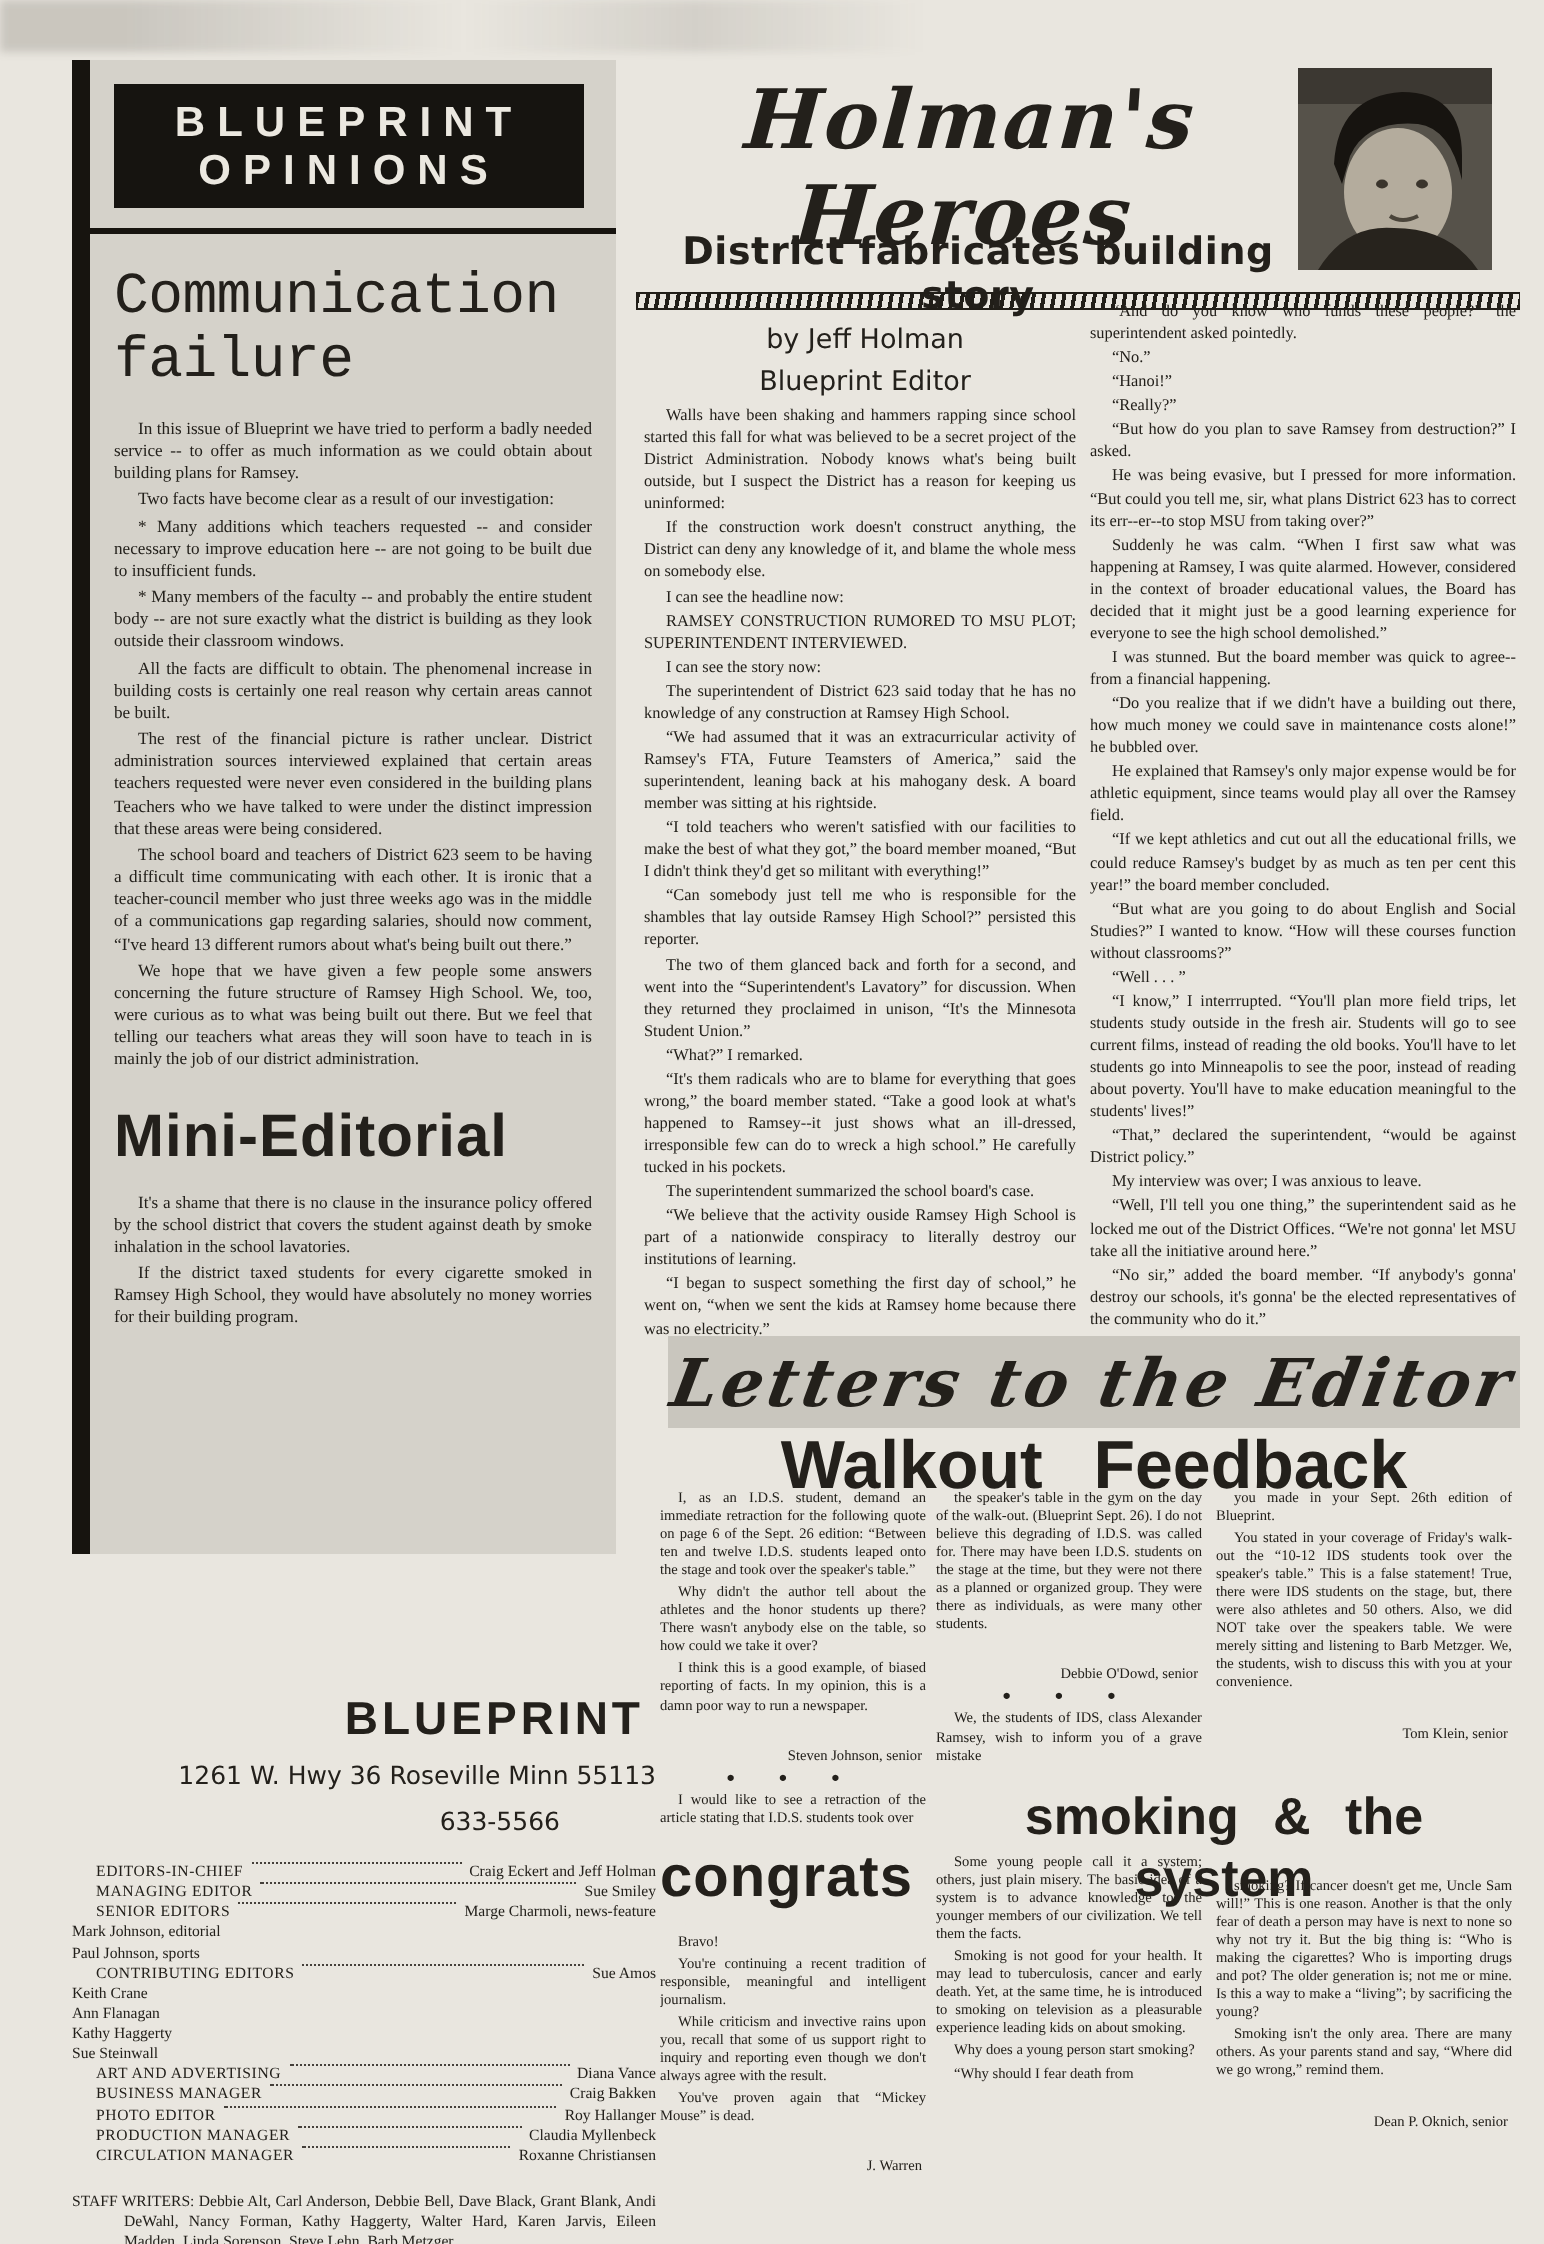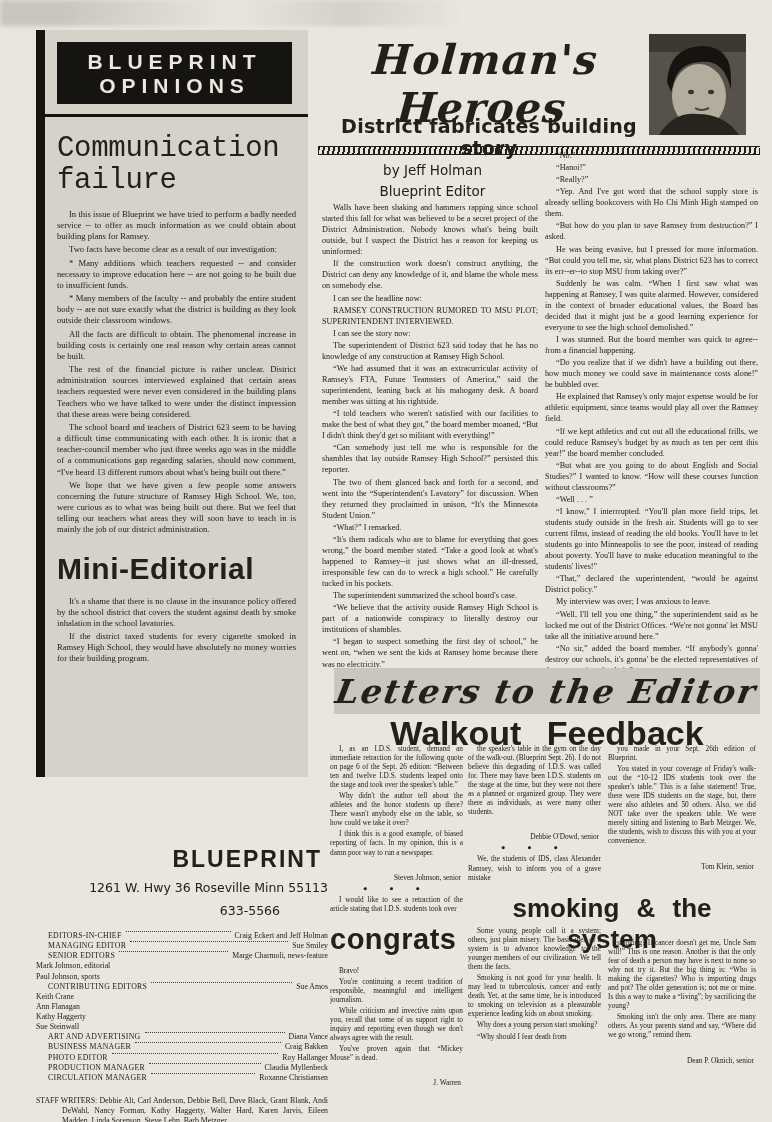--- a/index.html
+++ b/index.html
@@ -198,29 +198,29 @@
       <p>RAMSEY CONSTRUCTION RUMORED TO MSU PLOT; SUPERINTENDENT INTERVIEWED.</p>
       <p>I can see the story now:</p>
       <p>The superintendent of District 623 said today that he has no knowledge of any construction at Ramsey High School.</p>
       <p>“We had assumed that it was an extracurricular activity of Ramsey's FTA, Future Teamsters of America,” said the superintendent, leaning back at his mahogany desk. A board member was sitting at his rightside.</p>
       <p>“I told teachers who weren't satisfied with our facilities to make the best of what they got,” the board member moaned,  “But I didn't think they'd get so militant with everything!”</p>
       <p>“Can somebody just tell me who is responsible for the shambles that lay outside Ramsey High School?” persisted this reporter.</p>
       <p>The two of them glanced back and forth for a second, and went into the “Superintendent's Lavatory” for discussion.  When they returned they proclaimed in unison, “It's the Minnesota Student Union.”</p>
       <p>“What?” I remarked.</p>
       <p>“It's them radicals who are to blame for everything that goes wrong,” the board member stated.  “Take a good look at what's happened to Ramsey--it just shows what an ill-dressed, irresponsible few can do to wreck a high school.”  He carefully tucked in his pockets.</p>
       <p>The superintendent summarized the school board's case.</p>
-      <p>“We believe that the activity ouside Ramsey High School is part of a nationwide conspiracy to literally destroy our institutions of shambles.</p>
+      <p>“We believe that the activity ouside Ramsey High School is part of a nationwide conspiracy to literally destroy our institutions of learning.</p>
       <p>“I began to suspect something the first day of school,” he went on, “when we sent the kids at Ramsey home because there was no electricity.”</p>
       <p>“MSU is after power,” the board member agreed.  “And that includes the lights and the plumbing.”</p>
     </div>
   <div class="art-col" id="hcol2">
+      <p>“And do you know who funds these people?” the superintendent asked pointedly.</p>
       <p>“No.”</p>
       <p>“Hanoi!”</p>
       <p>“Really?”</p>
-      <p>“Yep.  And I've got word that the school supply store is already selling bookcovers with Ho Chi Minh High stamped on them.</p>
       <p>“But how do you plan to save Ramsey from destruction?” I asked.</p>
       <p>He was being evasive, but I pressed for more information.  “But could you tell me, sir, what plans District 623 has to correct its err--er--to stop MSU from taking over?”</p>
       <p>Suddenly he was calm.  “When I first saw what was happening at Ramsey, I was quite alarmed.  However, considered in the context of broader educational values, the Board has decided that it might just be a good learning experience for everyone to see the high school demolished.”</p>
       <p>I was stunned.  But the board member was quick to agree--from a financial happening.</p>
       <p>“Do you realize that if we didn't have a building out there, how much money we could save in maintenance costs alone!” he bubbled over.</p>
       <p>He explained that Ramsey's only major expense would be for athletic equipment, since teams would play all over the Ramsey field.</p>
       <p>“If we kept athletics and cut out all the educational frills, we could reduce Ramsey's budget by as much as ten per cent this year!” the board member concluded.</p>
       <p>“But what are you going to do about English and Social Studies?” I wanted to know.  “How will these  courses function without classrooms?”</p>
       <p>“Well . . . ”</p>
       <p>“I know,” I interrrupted.  “You'll plan more field trips, let students study outside in the fresh air.  Students will go to see current films, instead of reading the old books.  You'll have to let students go into Minneapolis to see the poor, instead of reading about poverty.  You'll have to make education meaningful to the students' lives!”</p>

